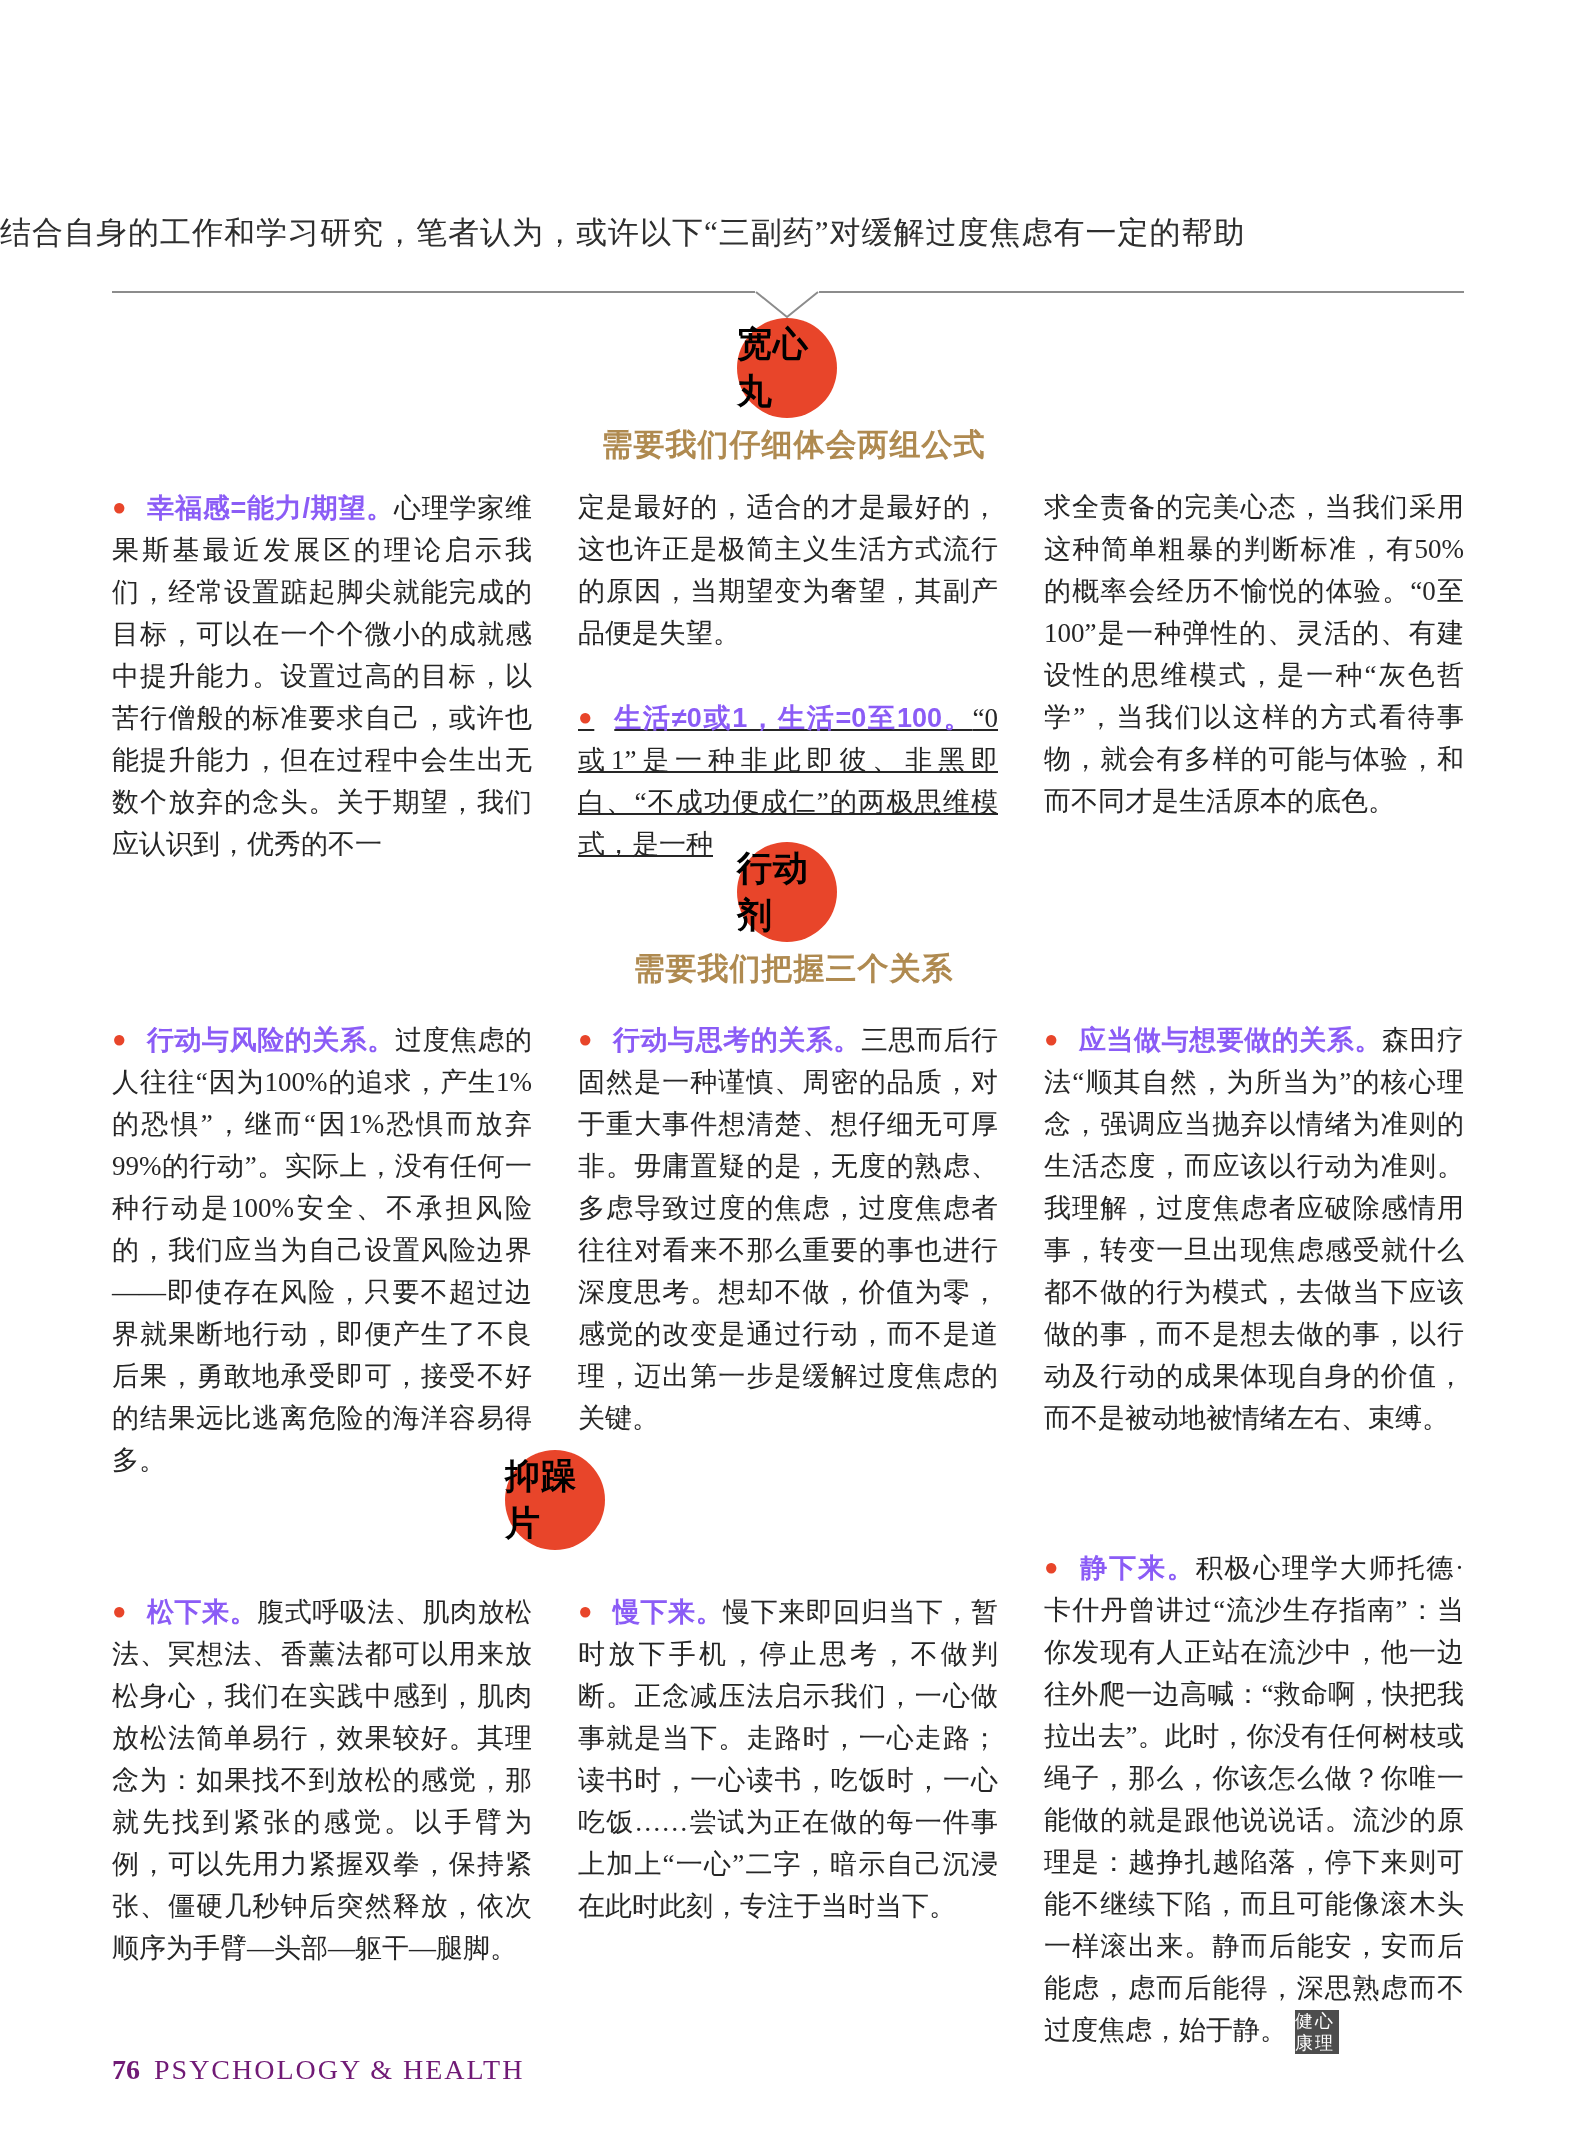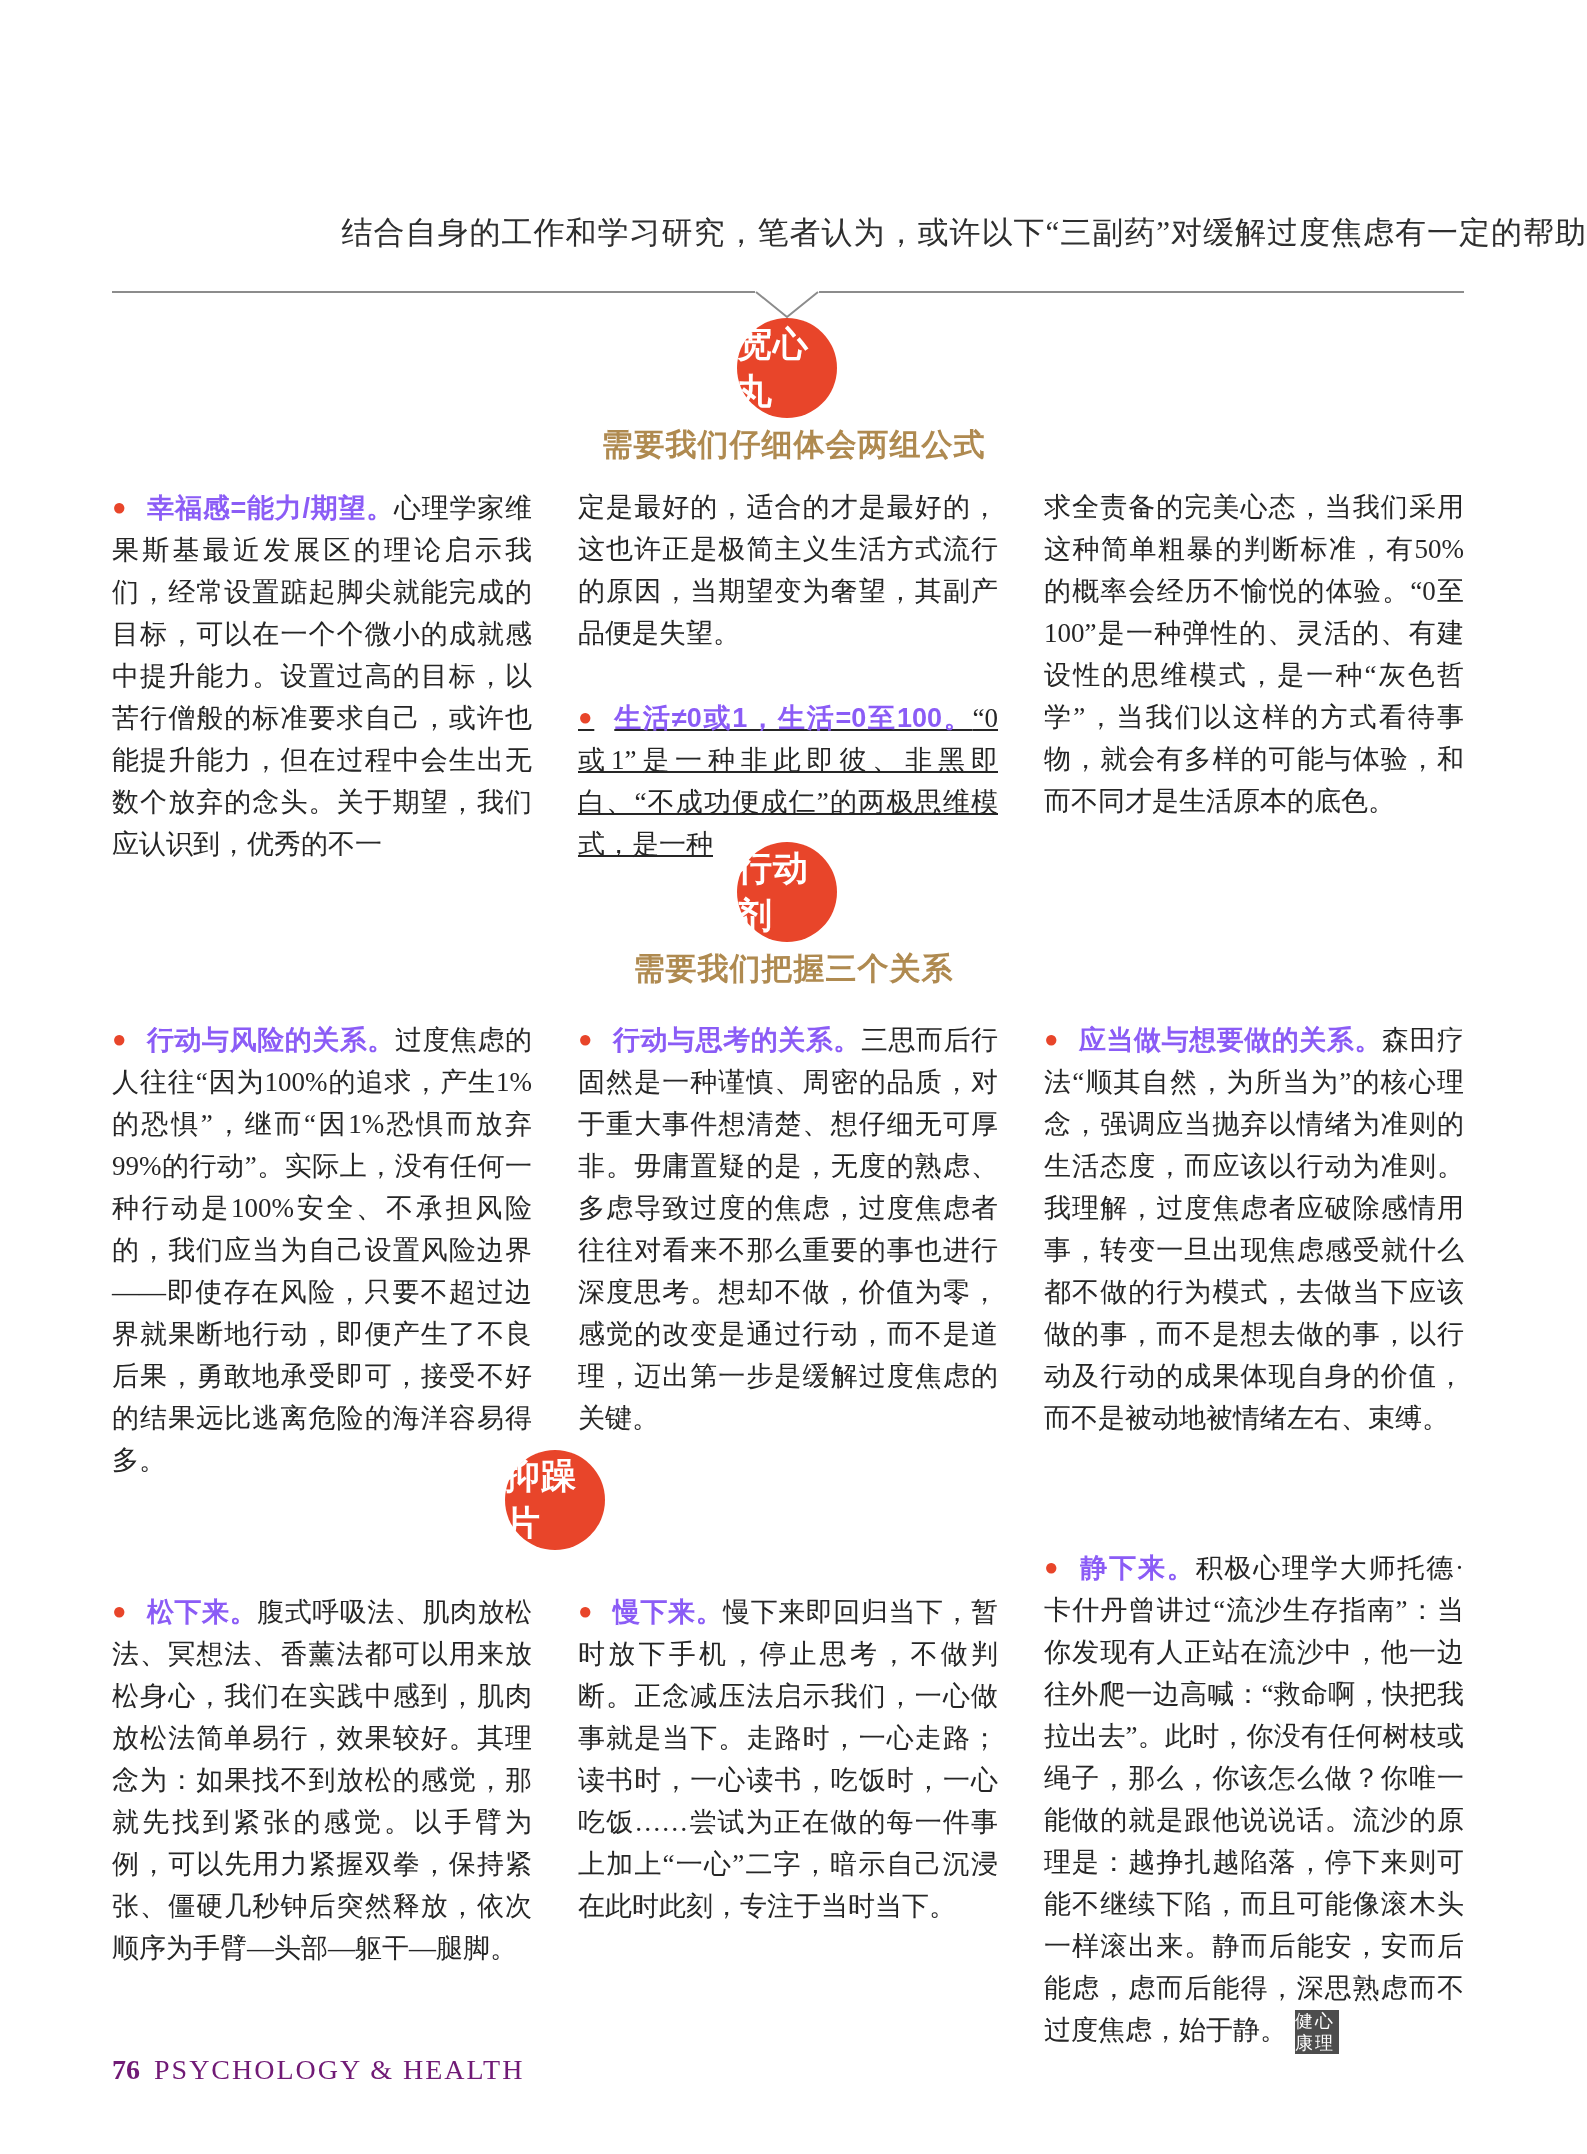--- a/index.html
+++ b/index.html
@@ -1,28 +1,28 @@
 <!DOCTYPE html>
 <html><head>
 <meta charset="utf-8">
 <style>
   html,body{margin:0;padding:0;background:#fff;}
   .page{position:relative;width:1587px;height:2154px;background:#ffffff;overflow:hidden;
         font-family:"Liberation Serif","DejaVu Serif",serif;color:#262626;}
-  .intro{position:absolute;top:212px;left:0;width:100%;text-align:right;
+  .intro{position:absolute;top:212px;left:0;width:100%;text-align:left;
          font-size:31px;letter-spacing:1px;color:#2e2e2e;}
   
   .rule{position:absolute;top:291px;left:112px;width:1352px;height:28px;}
   .rule .seg{position:absolute;top:0;height:2px;background:#8c8c8c;}
   .rule .seg.left{left:0;width:643px;}
   .rule .seg.right{left:707px;right:0;}
   .rule svg{position:absolute;left:643px;top:0;}
   
   .badge{position:absolute;width:100px;height:100px;border-radius:50%;background:#e8452a;
-         color:#ffffff;display:flex;align-items:center;justify-content:center;
+         color:#000000;display:flex;align-items:center;justify-content:center;
          font-size:35px;font-weight:bold;letter-spacing:1px;}
   .badge1{left:737px;top:318px;}
   .badge2{left:737px;top:842px;}
   .subtitle{color:#af8a50;font-weight:bold;font-size:31px;letter-spacing:1px;
             font-family:Liberation Serif, serif;text-align:center;}
   .subtitle1{position:absolute;top:424px;left:0;width:100%;}
   .subtitle2{position:absolute;top:948px;left:0;width:100%;}
   
   .cols{position:absolute;left:112px;width:1352px;display:flex;gap:46px;}
   .cols1{top:486px;}

